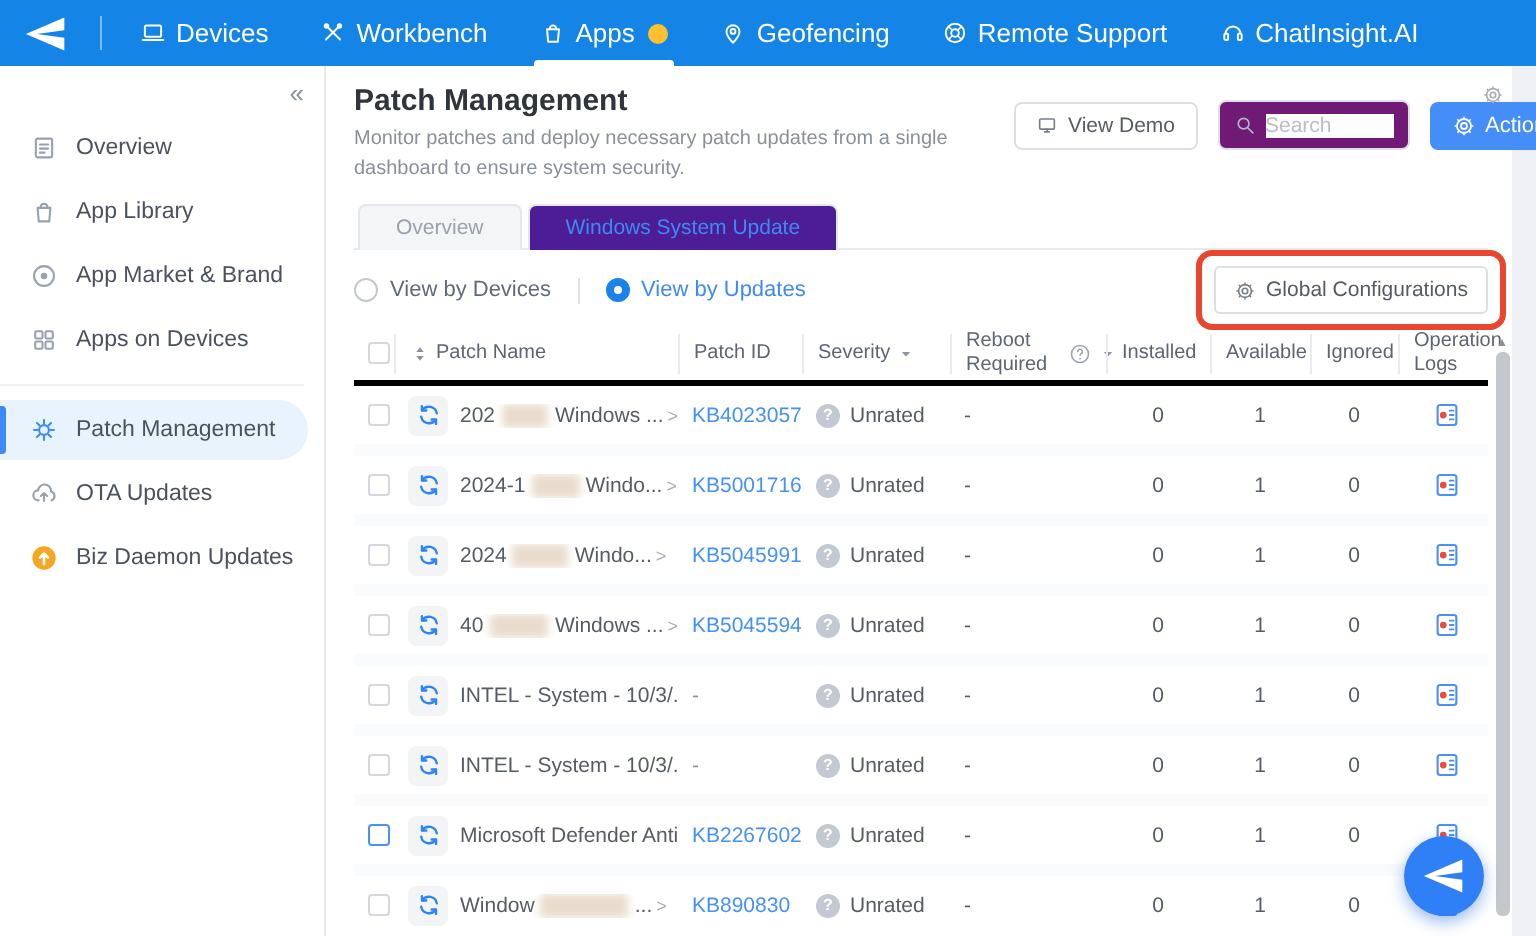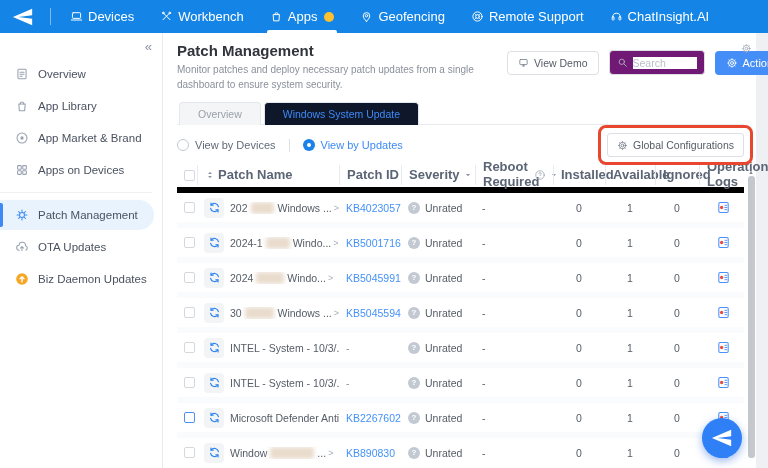--- a/index.html
+++ b/index.html
@@ -46,38 +46,38 @@
   .search-box .bico { width:11px; height:11px; display:inline-flex; color:#b3bac3; }
   .search-box .bico svg { width:11px; height:11px; }
   .search-box input { border:none; outline:none; width:64px; font-size:10.5px; color:#555; font-family:"Liberation Sans",sans-serif; }
   .search-box input::placeholder { color:#b9bec7; }
   .btn-actions { display:flex; align-items:center; gap:5px; background:#458df7; color:#fff; border:none; border-radius:4px; padding:6px 11px; font-size:11px; cursor:pointer; white-space:nowrap; }
   .btn-actions .bico { width:12px; height:12px; display:inline-flex; color:#fff; }
   .btn-actions .bico svg { width:12px; height:12px; }
 
   .tabs { display:flex; gap:3px; margin-top:9px; border-bottom:1px solid #e8eaee; padding-left:2px; }
   .tab { height:23px; padding:0 18px; display:flex; align-items:center; font-size:10.5px; color:#9aa1ab; background:#f4f5f7; border:1px solid #e4e7eb; border-bottom:none; border-radius:4px 4px 0 0; cursor:pointer; position:relative; top:1px; }
-  .tab.active { background:#0f172a; color:#3d8af7; }
+  .tab.active { background:#4c1d95; color:#3d8af7; }
 
   .toolbar { display:flex; align-items:center; height:36px; position:relative; margin-top:2px; }
   .radio-opt { display:flex; align-items:center; gap:6px; font-size:11px; color:#5f6b7a; cursor:pointer; }
   .radio-opt.selected { color:#3d8af7; }
   .radio { width:12px; height:12px; border-radius:50%; border:1px solid #c3c8d0; background:#fff; display:inline-block; }
   .radio-opt.selected .radio { border:none; background:#1a82e8; position:relative; }
   .radio-opt.selected .radio::after { content:""; position:absolute; left:4px; top:4px; width:4px; height:4px; border-radius:50%; background:#fff; }
   .tb-sep { width:1px; height:13px; background:#dde0e5; margin:0 13px; }
   .gc-wrap { margin-left:auto; position:relative; }
   .btn-gc { display:flex; align-items:center; gap:5px; border:1px solid #dcdfe3; background:#fff; border-radius:3px; padding:5px 9px; font-size:10.5px; color:#555c66; cursor:pointer; white-space:nowrap; }
   .btn-gc .bico { width:11px; height:11px; display:inline-flex; color:#777f8a; }
   .btn-gc .bico svg { width:11px; height:11px; }
   .annotation { position:absolute; left:-9px; top:-8px; right:-9px; bottom:-8px; border:3px solid #e8462e; border-radius:8px; pointer-events:none; }
 
   
   .grid { display:grid; grid-template-columns:20px 142px 62px 74px 52px 26px 52px 50px 44px 1fr; align-items:center; }
-  .thead { height:30px; color:#5c6575; font-size:13px; line-height:1.15; border-bottom:6px solid #000000;font-weight:bold; }
+  .thead { height:30px; color:#5c6575; font-size:10px; line-height:1.15; border-bottom:3px solid #000000; }
   .th { display:flex; align-items:center; gap:3px; padding-left:7px; height:20px; }
   .th.bl { border-left:1px solid #e9ebef; }
   .th .tico { width:10px; height:10px; display:inline-flex; color:#8a93a3; flex:none; }
   .th .tico svg { width:10px; height:10px; }
   .th .hico { width:12px; height:12px; display:inline-flex; color:#9aa3b0; flex:none; }
   .th .hico svg { width:12px; height:12px; }
   .tbody { background:#fafbfc; }
   .row { height:29px; background:#fff; margin-bottom:6px; font-size:10.5px; color:#555c66; }
   .cell { display:flex; align-items:center; padding-left:7px; }
   .cb { width:11px; height:11px; border:1px solid #d4d8de; border-radius:2px; background:#fff; display:inline-block; cursor:pointer; }
@@ -541,21 +541,21 @@
             </div>
     <div class="cell">
       <span class="sync">
                 <svg viewBox="0 0 24 24" fill="none" stroke="currentColor" stroke-width="1.8" stroke-linecap="round" stroke-linejoin="round" width="100%" height="100%">
                   <path d="M19.2 10.5A7.4 7.4 0 005.8 7.6M4.8 13.5a7.4 7.4 0 0013.4 2.9" stroke-width="2.2"></path>
                   <path d="M5.5 3.8v4h4" stroke-width="2.2"></path>
                   <path d="M18.5 20.2v-4h-4" stroke-width="2.2"></path>
                 </svg>
               </span>
       <span class="nm">
-        <span class="nm-pre">30</span>
+        <span class="nm-pre">40</span>
                 <span class="nm-redact" style="width: 34px;"></span>
                 <span class="nm-suf">Windows ...</span>
                 <span class="nm-chev">&gt;</span>
       </span>
     </div>
     <div class="cell">
               <a class="link">KB5045594</a>
             </div>
     <div class="cell">
               <span class="sev-ic"></span>

